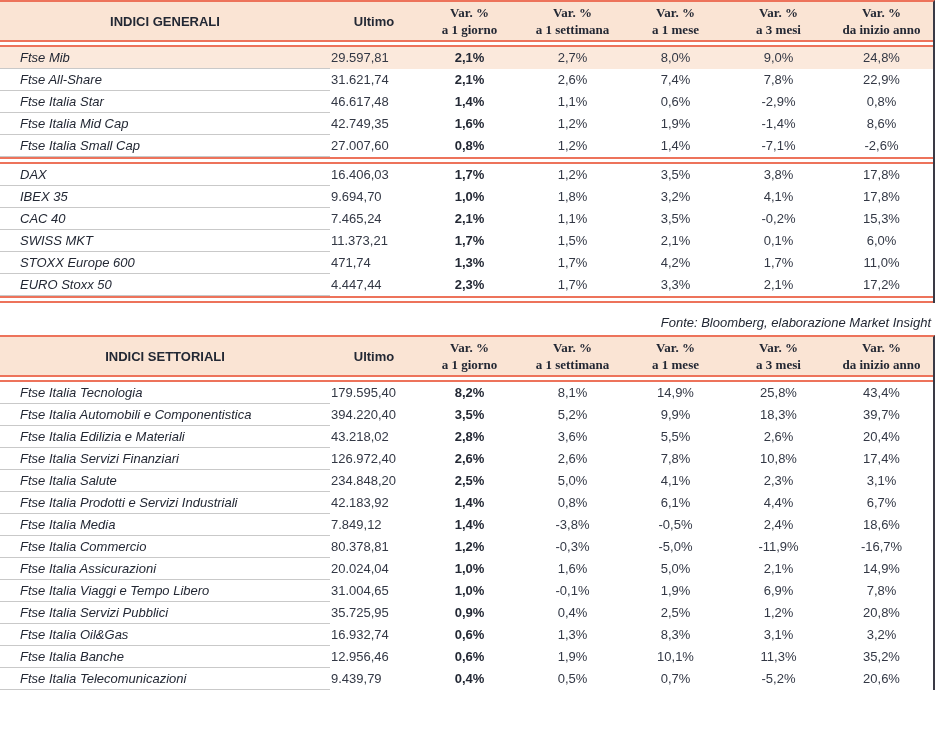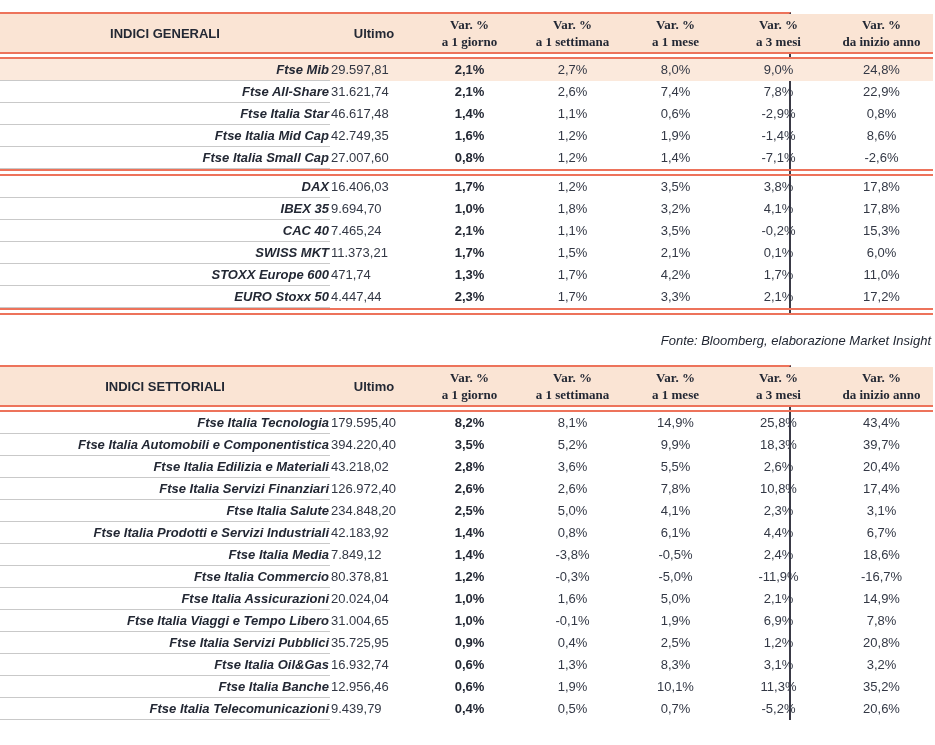--- a/index.html
+++ b/index.html
@@ -10,55 +10,54 @@
     --edge:#3A3A46;
     --rowline:#C9C9C9;
   }
   html,body{margin:0;padding:0;background:#ffffff;}
   body{
     width:935px;min-height:745px;
     font-family:"Liberation Sans","DejaVu Sans",sans-serif;
     color:var(--ink);
   }
   .tbl-box{
-    width:791px;box-sizing:border-box;
+    width:935px;box-sizing:border-box;
     border-top:2px solid var(--coral);
     border-right:2px solid var(--edge);
-    margin-top:12px;
   }
   table{width:100%;border-collapse:collapse;table-layout:fixed;}
   thead th{
     background:var(--peach);
     font-weight:bold;font-size:13px;line-height:17px;
     height:38px;vertical-align:middle;padding:0;color:var(--ink);
   }
   th .l1,th .l2{display:block;line-height:17px;font-family:Liberation Serif, serif;}
   .data-row td{
     height:19px;font-size:13px;line-height:19px;
     white-space:nowrap;overflow:hidden;
   }
   .c-name{
-    text-align:right;padding-left:6px;
-    font-weight:bold;font-style:italic;
+    text-align:left;padding-left:20px;
+    font-weight:normal;font-style:italic;
     border-bottom:1px solid var(--rowline);
   }
   .c-ult{padding-right:14px;color:#333845;}
   .c-var{text-align:center;color:#333845;}
   .c-d1{font-weight:bold;color:var(--ink);}
   .hl td{background:var(--peach-light);}
   .line-row td{padding:0;height:auto;border:none;}
   .dl{
     height:7px;
     background:linear-gradient(var(--coral) 0,var(--coral) 2px,
       transparent 2px,transparent 5px,
       var(--coral) 5px,var(--coral) 7px);
   }
   .source{
     text-align:right;font-style:italic;font-size:13px;
-    padding:18px 4px 5px 0;color:var(--ink);
+    padding:12px 4px 5px 0;color:var(--ink);
   }
 </style>
 </head>
 <body>
 
 <div class="page">
 
   <section>
     <div class="tbl-box">
       <table>

